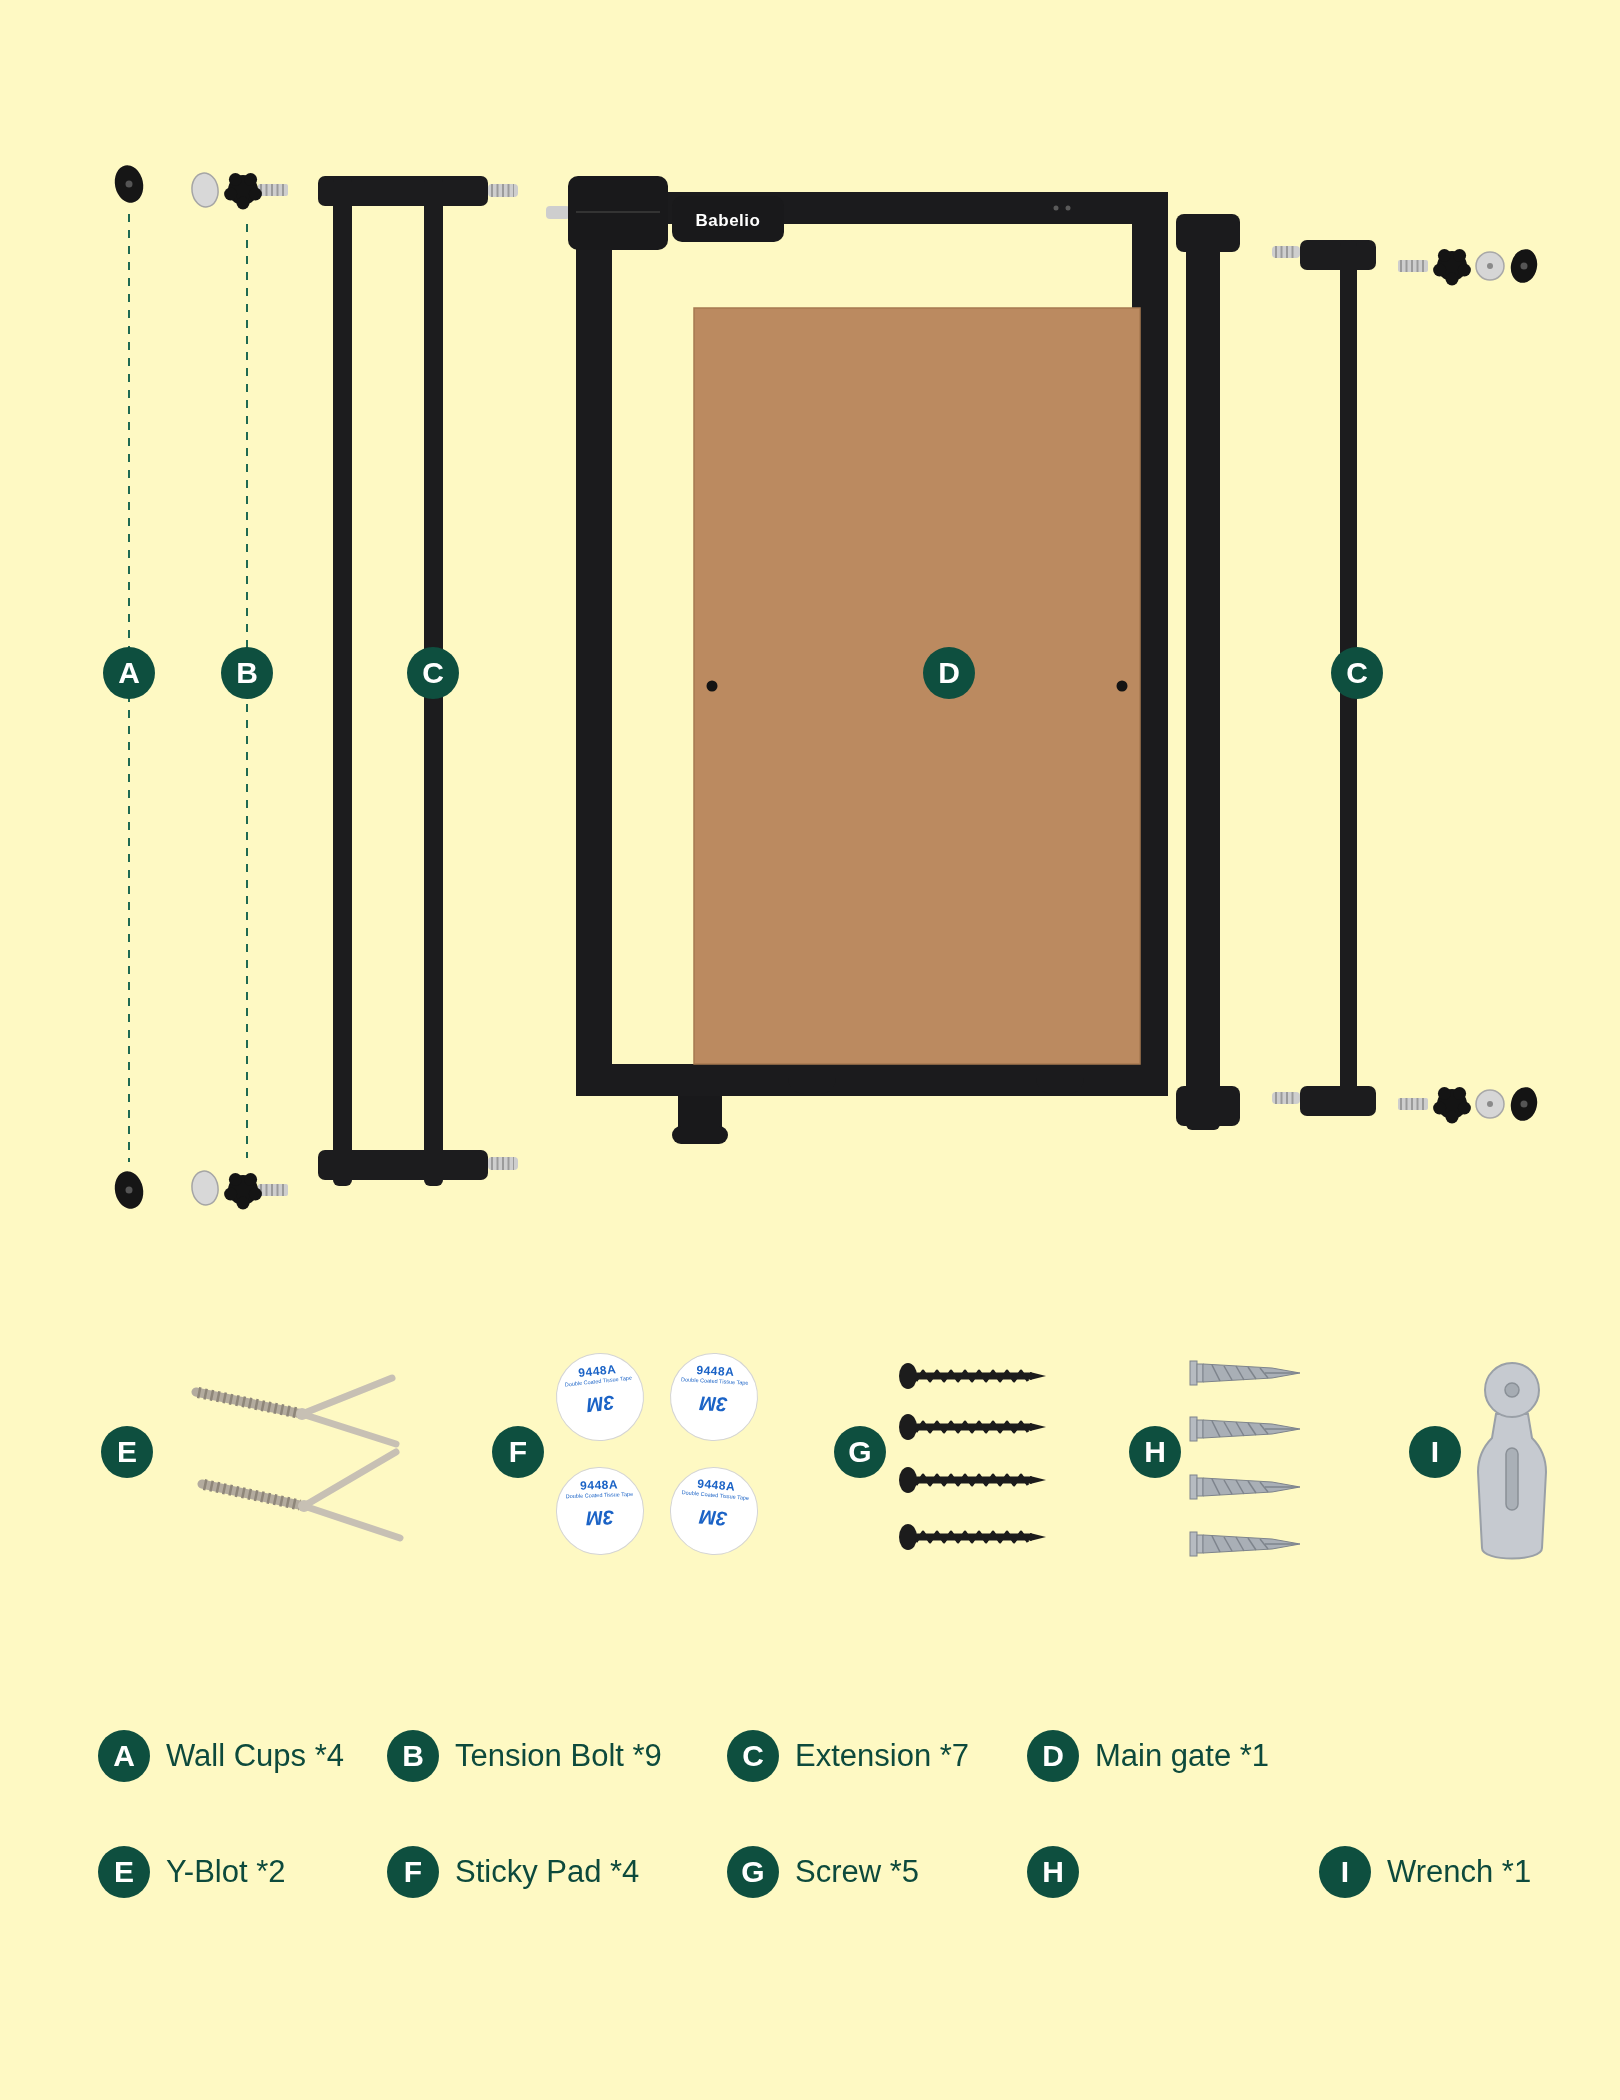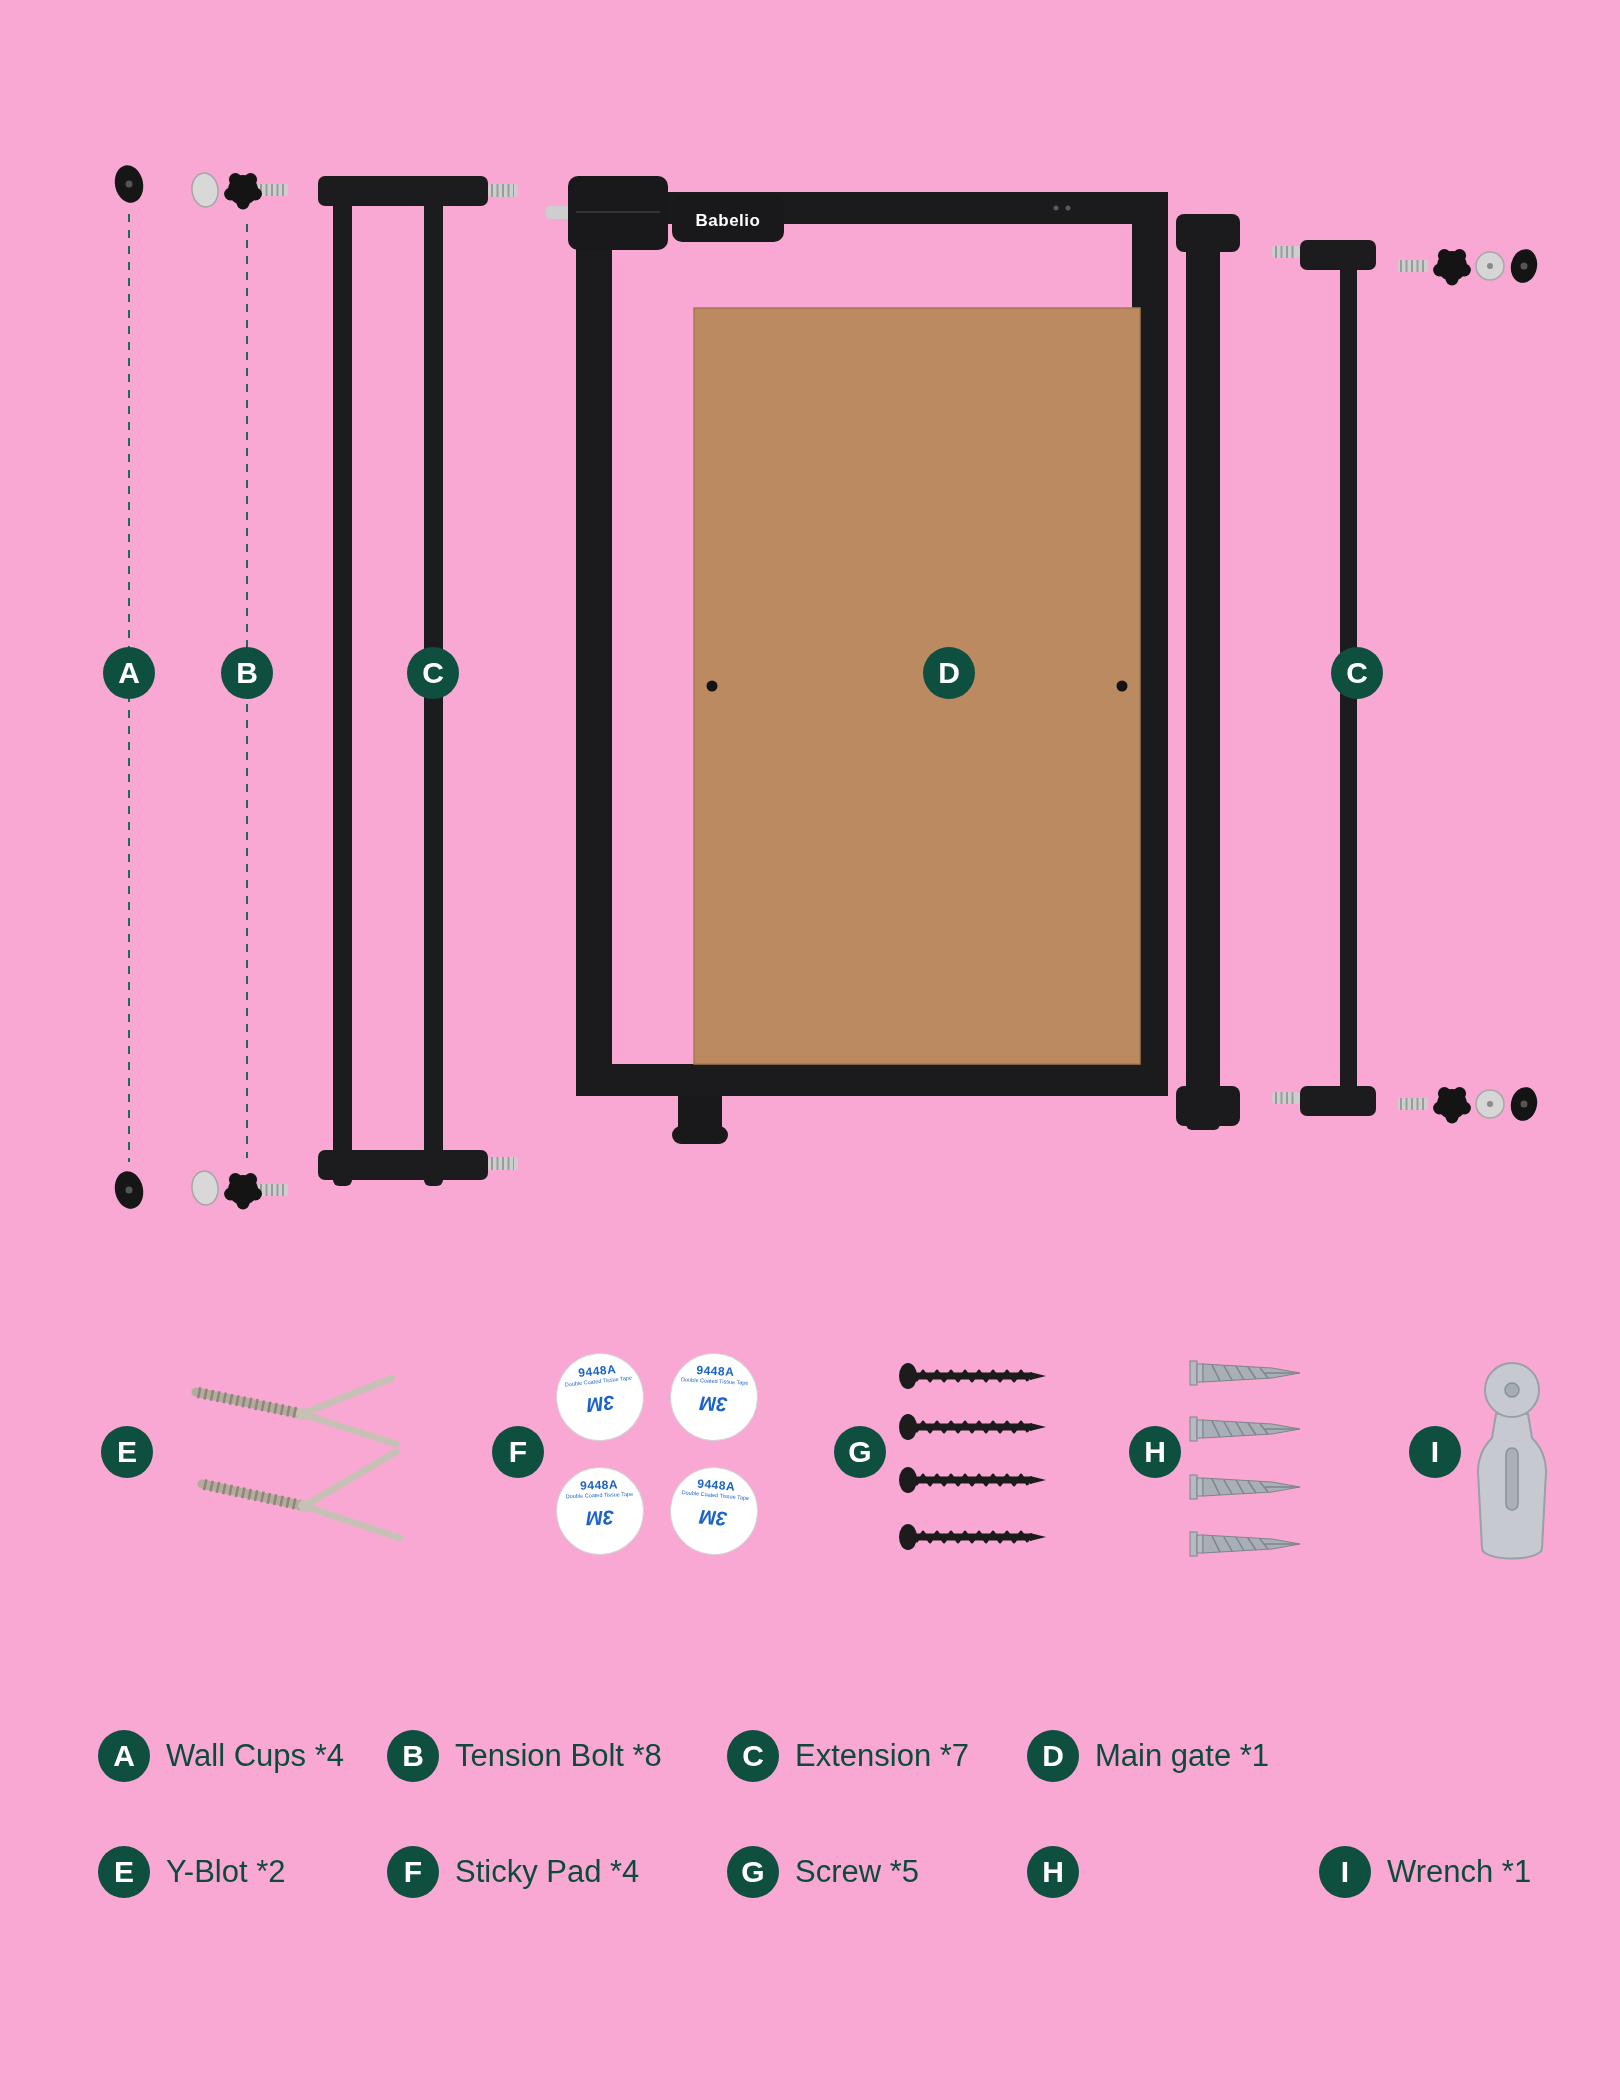--- a/index.html
+++ b/index.html
@@ -1,16 +1,16 @@
 <!DOCTYPE html>
 <html><head>
 <meta charset="utf-8">
 <style>
   html,body{margin:0;padding:0;background:#fff;}
-  .stage{position:relative;width:1620px;height:2100px;background:#f9a8d4;overflow:hidden;
+  .stage{position:relative;width:1620px;height:2100px;background:#fef9c3;overflow:hidden;
          font-family:"Liberation Sans",sans-serif;}
   svg.art{position:absolute;left:0;top:0;}
   .marker{position:absolute;width:52px;height:52px;border-radius:50%;background:#0e4f3f;
           color:#fff;display:flex;align-items:center;justify-content:center;
           font:700 30px/1 "Liberation Sans",sans-serif;}
   .legend-item{position:absolute;display:flex;align-items:center;gap:16px;}
   .badge{width:52px;height:52px;border-radius:50%;background:#0e4f3f;color:#fff;
          display:flex;align-items:center;justify-content:center;flex:0 0 52px;
          font:700 30px/1 "Liberation Sans",sans-serif;}
   .legend-label{font:500 31px/1.2 "Liberation Sans",sans-serif;color:#0d4a3c;white-space:nowrap;text-align:center;}
@@ -275,21 +275,21 @@
   <div class="marker" style="left:1129px;top:1426px;">H</div>
   <div class="marker" style="left:1409px;top:1426px;">I</div>
 
   <div>
     <div class="legend-item" style="left:98px;top:1730px;">
       <span class="badge">A</span>
       <span class="legend-label">Wall Cups *4</span>
     </div>
     <div class="legend-item" style="left:387px;top:1730px;">
       <span class="badge">B</span>
-      <span class="legend-label">Tension Bolt *8</span>
+      <span class="legend-label">Tension Bolt *9</span>
     </div>
     <div class="legend-item" style="left:727px;top:1730px;">
       <span class="badge">C</span>
       <span class="legend-label">Extension *7</span>
     </div>
     <div class="legend-item" style="left:1027px;top:1730px;">
       <span class="badge">D</span>
       <span class="legend-label">Main gate *1</span>
     </div>
     <div class="legend-item" style="left:98px;top:1846px;">

